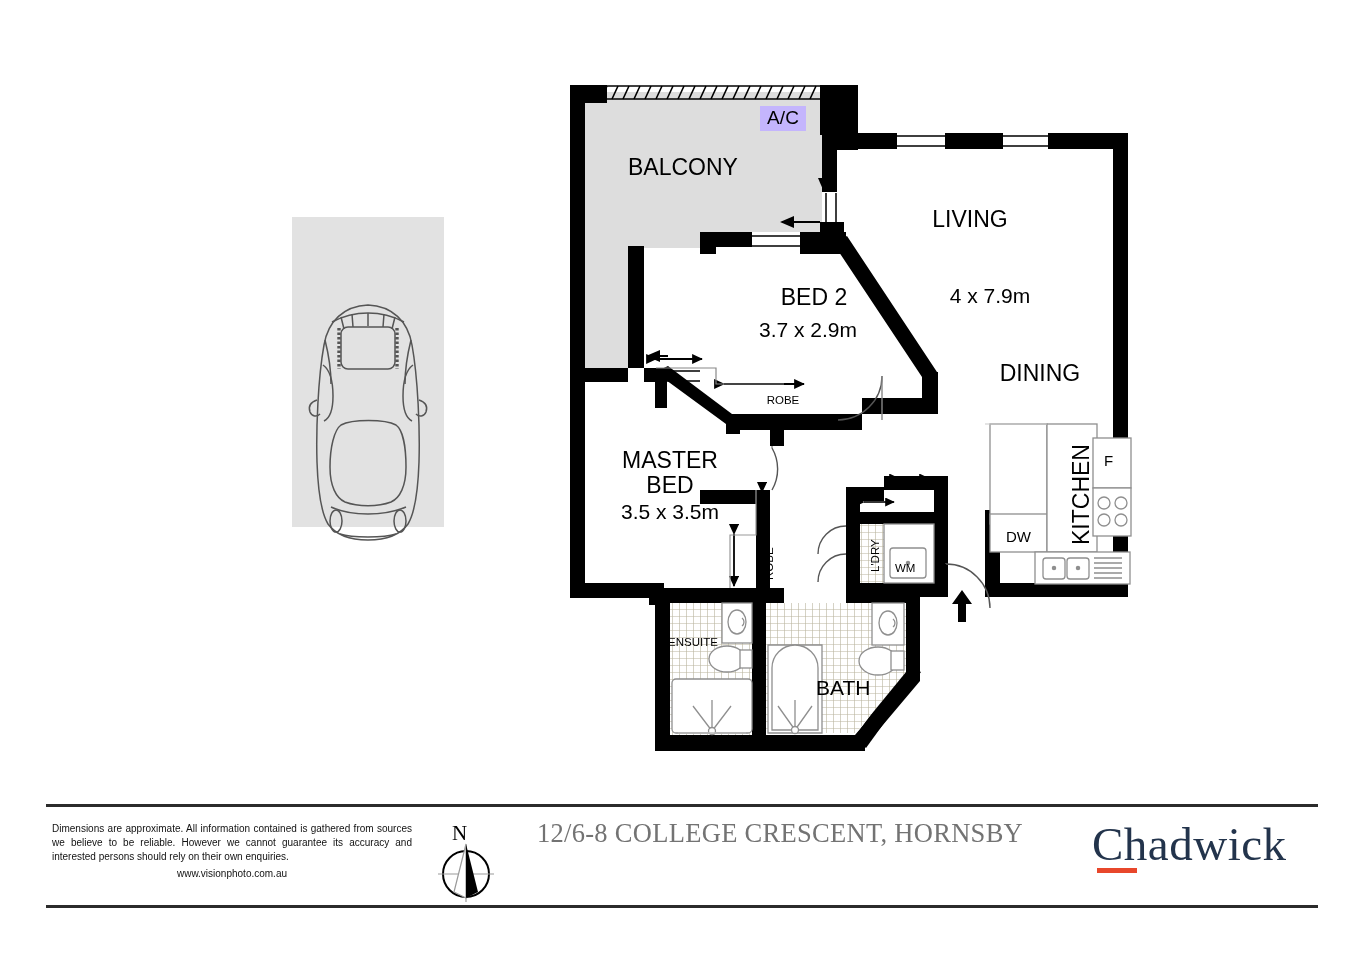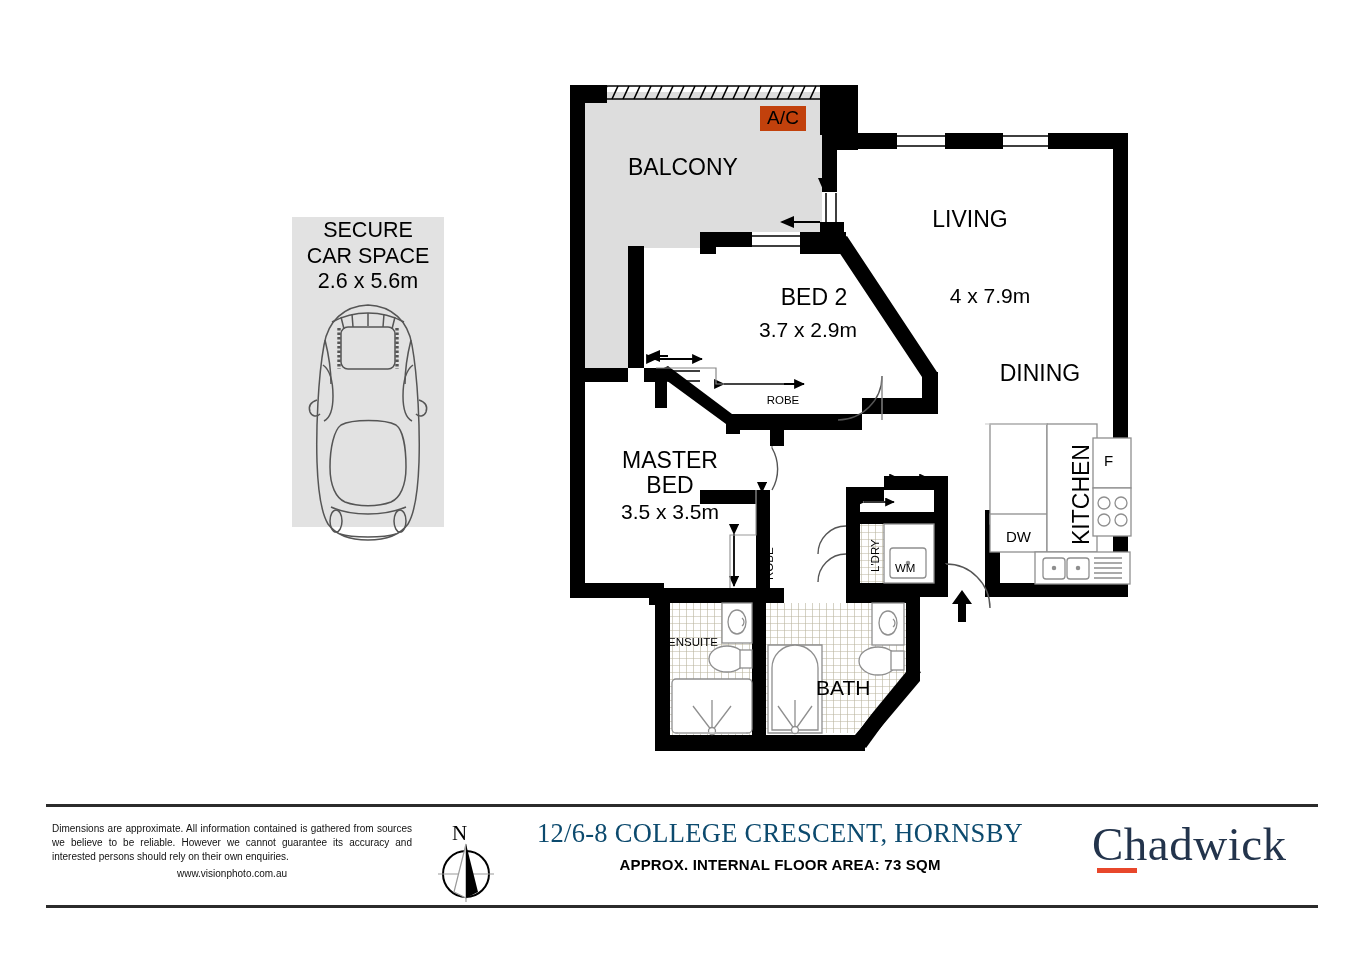--- a/index.html
+++ b/index.html
@@ -31,21 +31,21 @@
   }
   .rlabel.c{transform:translateX(-50%);}
   .big{font-size:23px;}
   .mid{font-size:21px;}
   .sm{font-size:15px;}
   .xs{font-size:11.5px;}
   .vert{transform:rotate(-90deg);transform-origin:left top;}
 
   .ac-box{
     position:absolute;left:760px;top:106px;
-    background:#c2410c;padding:1px 7px 2px 7px;
+    background:#c4b5fd;padding:1px 7px 2px 7px;
     font-size:19px;letter-spacing:.2px;
   }
 
   
   .footer{position:absolute;left:0;top:790px;width:1364px;height:170px;}
   .rule{position:absolute;left:46px;width:1272px;height:3px;background:#2b2b2b;}
   .rule.top{top:14px;}
   .rule.bot{top:115px;}
 
   .disclaimer{
@@ -53,21 +53,21 @@
     font-size:10px;line-height:14px;color:#111;
     text-align:justify;font-family:"Liberation Sans", sans-serif;
   }
   .disclaimer .web{display:block;text-align:center;margin-top:3px;}
 
   .compass{position:absolute;left:432px;top:822px;width:72px;height:86px;}
 
   .addr-wrap{position:absolute;left:520px;top:28px;width:520px;text-align:center;}
   .addr{
     font-family:"Liberation Serif", serif;
-    font-size:26.5px;letter-spacing:.3px;white-space:nowrap;color:#0c4a6e;
+    font-size:26.5px;letter-spacing:.3px;white-space:nowrap;color:#737373;
   }
   .area{
     margin-top:7px;font-size:15px;font-weight:bold;letter-spacing:.2px;
     font-family:"Liberation Sans", sans-serif;color:#000;white-space:nowrap;
   }
 
   .brand{position:absolute;left:1092px;top:28px;width:230px;}
   .brand-name{
     font-family:"Liberation Serif", serif;font-size:47px;
     color:#23344c;letter-spacing:.5px;line-height:52px;
@@ -75,25 +75,20 @@
   .brand-underline{
     width:40px;height:5px;background:#e8472b;margin-top:-2px;margin-left:5px;
   }
 </style>
 </head>
 <body>
 
 <div class="plan-stage">
 
   <div class="carspace-box"></div>
-  <div class="carspace-label">
-    <div>SECURE</div>
-    <div>CAR SPACE</div>
-    <div>2.6 x 5.6m</div>
-  </div>
 
   <svg class="fp-svg" width="1364" height="790">
     <defs>
       <pattern id="tile" width="9" height="9" patternUnits="userSpaceOnUse">
         <rect width="9" height="9" fill="#ffffff"></rect>
         <path d="M0 0 H9 M0 0 V9" stroke="#b9b49e" stroke-width="1.4"></path>
       </pattern>
       <pattern id="tilefine" width="7" height="7" patternUnits="userSpaceOnUse">
         <rect width="7" height="7" fill="#ffffff"></rect>
         <path d="M0 0 H7 M0 0 V7" stroke="#b9b49e" stroke-width="1.2"></path>
@@ -390,21 +385,20 @@
   <div class="rule top"></div>
   <div class="rule bot"></div>
 
   <div class="disclaimer">
     <span>Dimensions are approximate.  All  information contained is  gathered from sources we believe to be reliable.  However we cannot guarantee its accuracy and interested persons should rely on their own enquiries.</span>
     <span class="web">www.visionphoto.com.au</span>
   </div>
 
   <div class="addr-wrap">
     <div class="addr">12/6-8 COLLEGE CRESCENT, HORNSBY</div>
-    <div class="area">APPROX. INTERNAL FLOOR AREA: 73 SQM</div>
   </div>
 
   <div class="brand">
     <div class="brand-name">Chadwick</div>
     <div class="brand-underline"></div>
   </div>
 </div>
 
 <svg class="compass" viewBox="0 0 72 86">
   <text x="20" y="18" font-family="Liberation Serif, serif" font-size="21" fill="#000">N</text>

